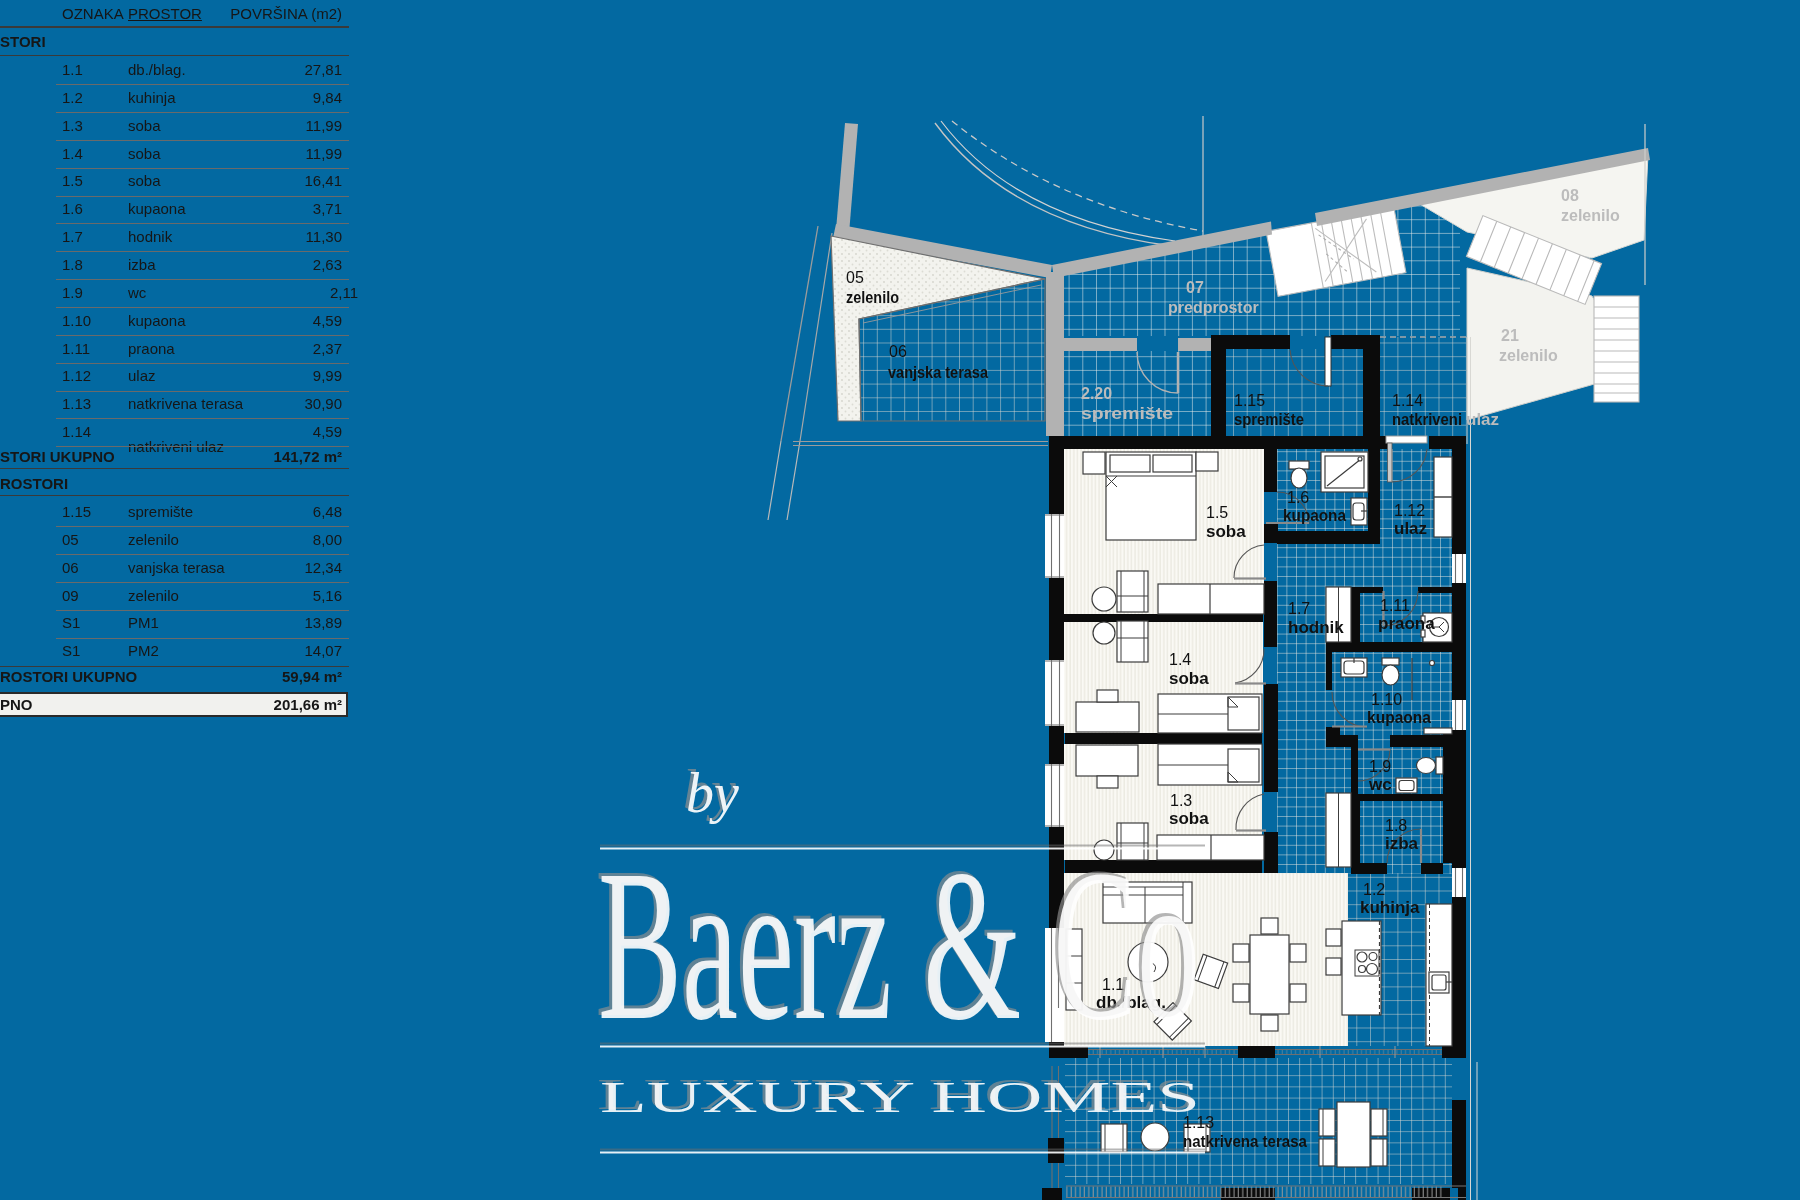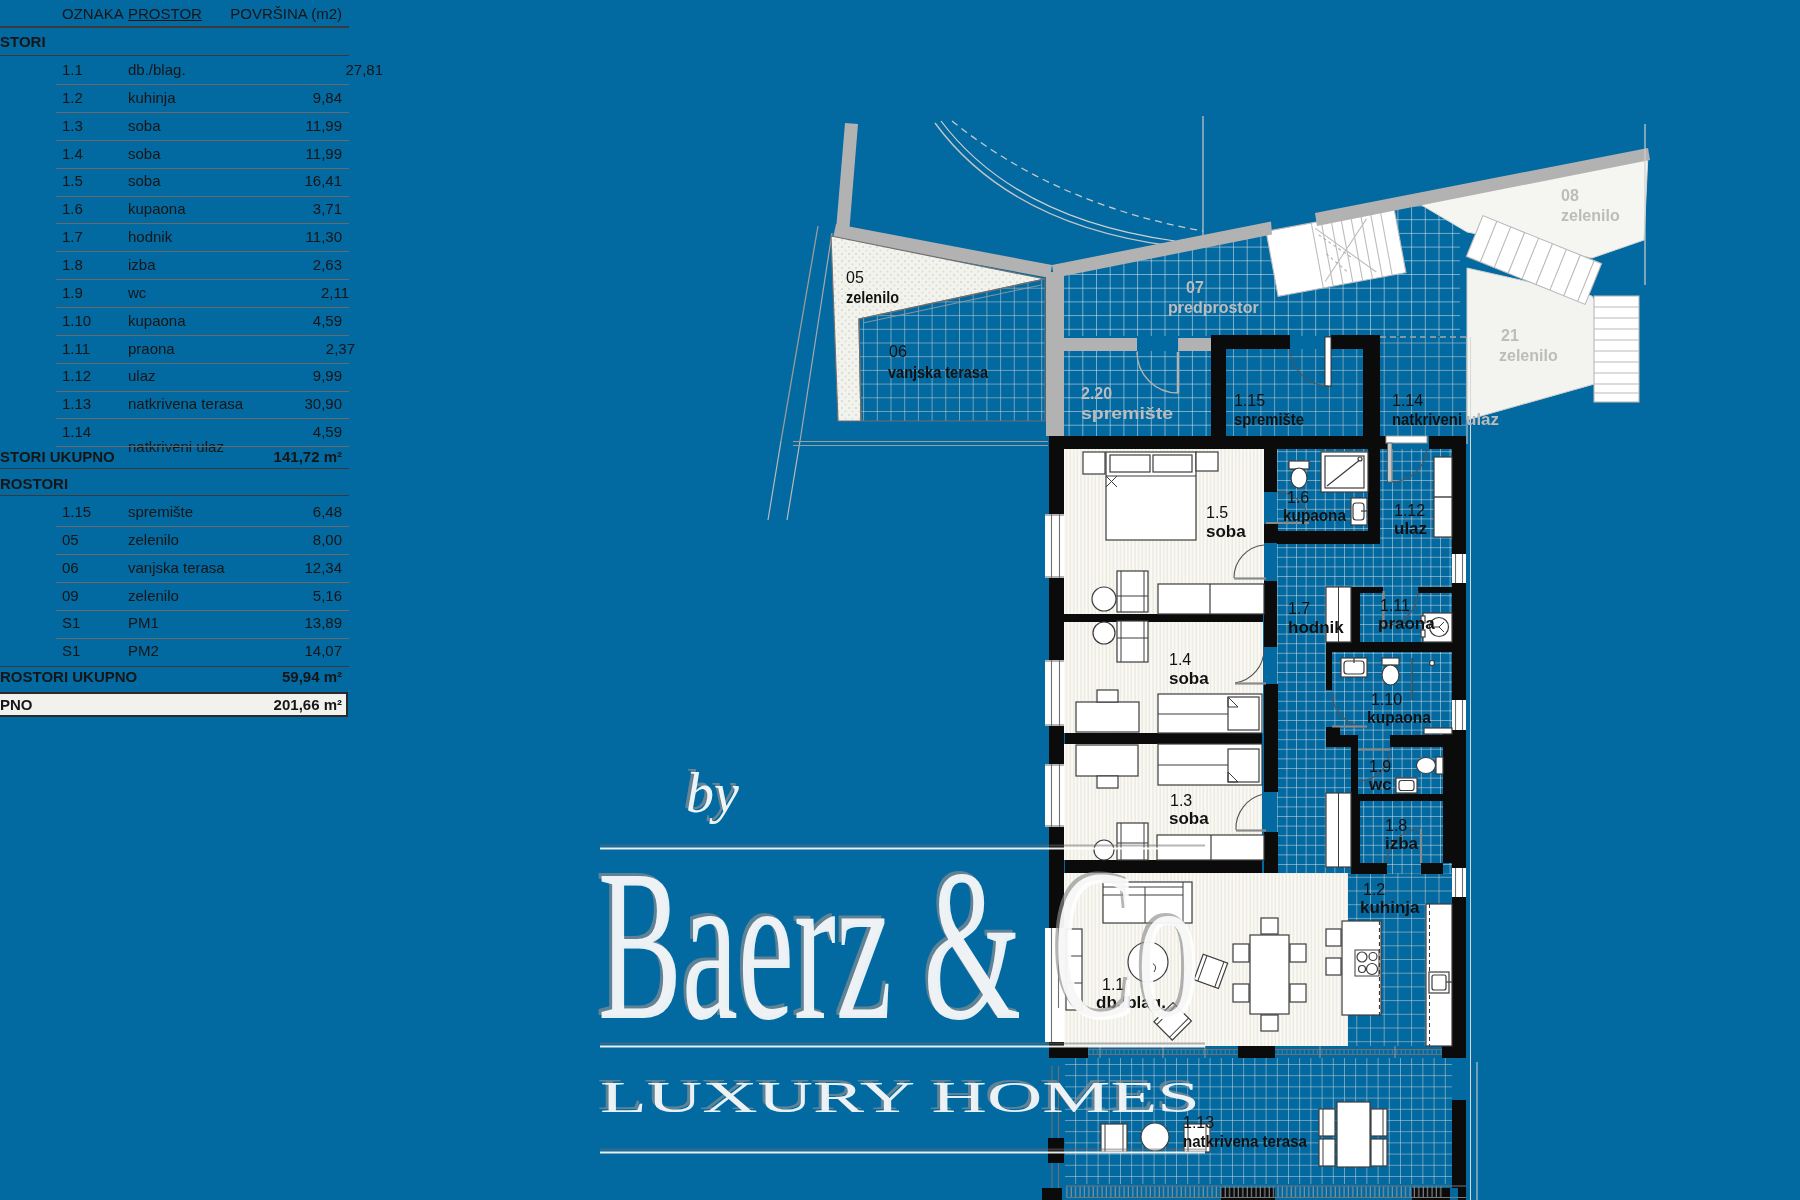--- a/index.html
+++ b/index.html
@@ -19,21 +19,21 @@
 <div class="t" style="left:0;top:6px;width:342px;text-align:right;">POVRŠINA (m2)</div>
 
 <div class="hl" style="left:0;top:26px;width:349px;height:2px;"></div>
 
 <div class="t b" style="left:0;top:34px;">STORI</div>
 <div class="hl" style="left:0;top:55px;width:349px;"></div>
 
 <div id="rows1">
 <div class="t" style="left:62px;top:62.0px;">1.1</div>
       <div class="t" style="left:128px;top:62.0px;">db./blag.</div>
-      <div class="t" style="left:0;top:62.0px;width:342px;text-align:right;padding-left:41px;">27,81</div>
+      <div class="t" style="left:0;top:62.0px;width:342px;text-align:right;">27,81</div>
       <div class="hl" style="left:56px;top:84.2px;width:293px;background:#6a6a6a;"></div>
 <div class="t" style="left:62px;top:89.8px;">1.2</div>
       <div class="t" style="left:128px;top:89.8px;">kuhinja</div>
       <div class="t" style="left:0;top:89.8px;width:342px;text-align:right;">9,84</div>
       <div class="hl" style="left:56px;top:112.0px;width:293px;background:#6a6a6a;"></div>
 <div class="t" style="left:62px;top:117.7px;">1.3</div>
       <div class="t" style="left:128px;top:117.7px;">soba</div>
       <div class="t" style="left:0;top:117.7px;width:342px;text-align:right;">11,99</div>
       <div class="hl" style="left:56px;top:139.9px;width:293px;background:#6a6a6a;"></div>
 <div class="t" style="left:62px;top:145.6px;">1.4</div>
@@ -51,29 +51,29 @@
 <div class="t" style="left:62px;top:229.1px;">1.7</div>
       <div class="t" style="left:128px;top:229.1px;">hodnik</div>
       <div class="t" style="left:0;top:229.1px;width:342px;text-align:right;">11,30</div>
       <div class="hl" style="left:56px;top:251.3px;width:293px;background:#6a6a6a;"></div>
 <div class="t" style="left:62px;top:257.0px;">1.8</div>
       <div class="t" style="left:128px;top:257.0px;">izba</div>
       <div class="t" style="left:0;top:257.0px;width:342px;text-align:right;">2,63</div>
       <div class="hl" style="left:56px;top:279.2px;width:293px;background:#6a6a6a;"></div>
 <div class="t" style="left:62px;top:284.8px;">1.9</div>
       <div class="t" style="left:128px;top:284.8px;">wc</div>
-      <div class="t" style="left:7px;top:284.8px;width:342px;text-align:right;">2,11</div>
+      <div class="t" style="left:16px;top:284.8px;width:342px;text-align:right;">2,11</div>
       <div class="hl" style="left:56px;top:307.0px;width:293px;background:#6a6a6a;"></div>
 <div class="t" style="left:62px;top:312.6px;">1.10</div>
       <div class="t" style="left:128px;top:312.6px;">kupaona</div>
       <div class="t" style="left:0;top:312.6px;width:342px;text-align:right;">4,59</div>
       <div class="hl" style="left:56px;top:334.8px;width:293px;background:#6a6a6a;"></div>
 <div class="t" style="left:62px;top:340.5px;">1.11</div>
       <div class="t" style="left:128px;top:340.5px;">praona</div>
-      <div class="t" style="left:0;top:340.5px;width:342px;text-align:right;padding-left:13px;">2,37</div>
+      <div class="t" style="left:0;top:340.5px;width:342px;text-align:right;">2,37</div>
       <div class="hl" style="left:56px;top:362.7px;width:293px;background:#6a6a6a;"></div>
 <div class="t" style="left:62px;top:368.4px;">1.12</div>
       <div class="t" style="left:128px;top:368.4px;">ulaz</div>
       <div class="t" style="left:0;top:368.4px;width:342px;text-align:right;">9,99</div>
       <div class="hl" style="left:56px;top:390.6px;width:293px;background:#6a6a6a;"></div>
 <div class="t" style="left:62px;top:396.2px;">1.13</div>
       <div class="t" style="left:128px;top:396.2px;">natkrivena terasa</div>
       <div class="t" style="left:0;top:396.2px;width:342px;text-align:right;">30,90</div>
       <div class="hl" style="left:56px;top:418.4px;width:293px;background:#6a6a6a;"></div>
 <div class="t" style="left:62px;top:424.1px;">1.14</div>

